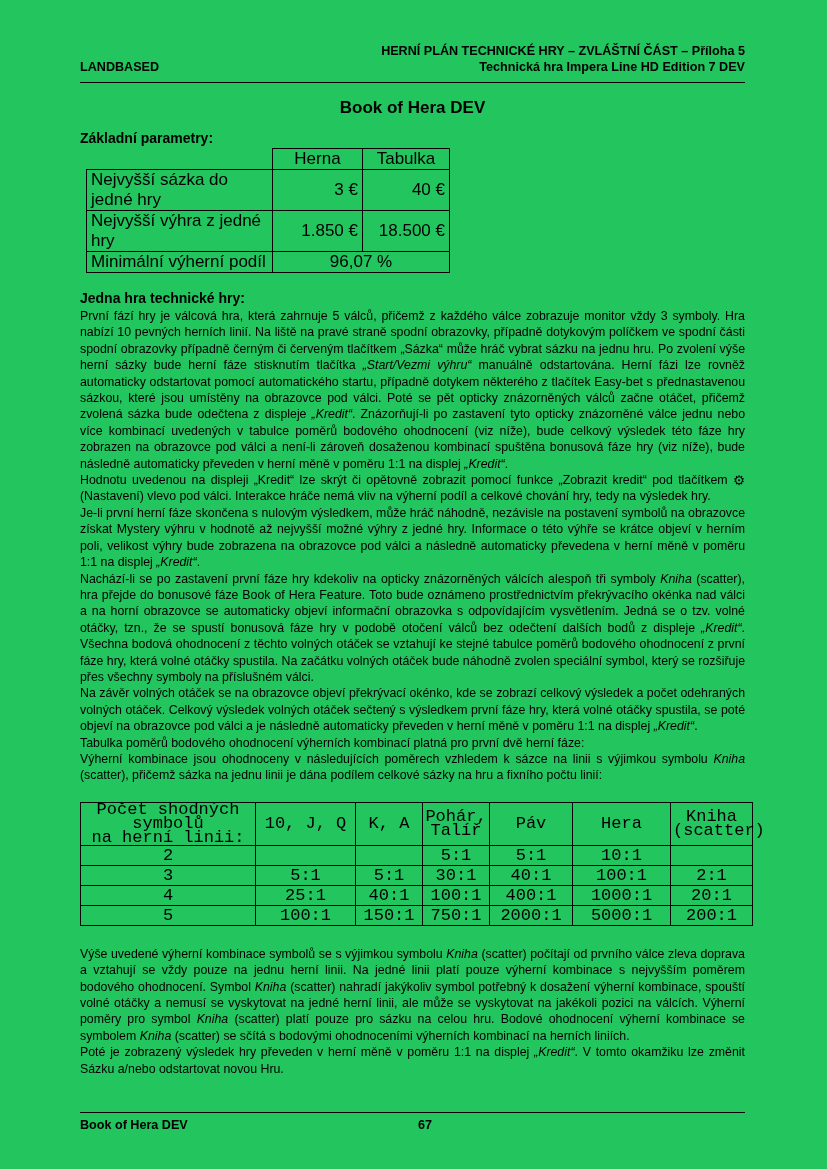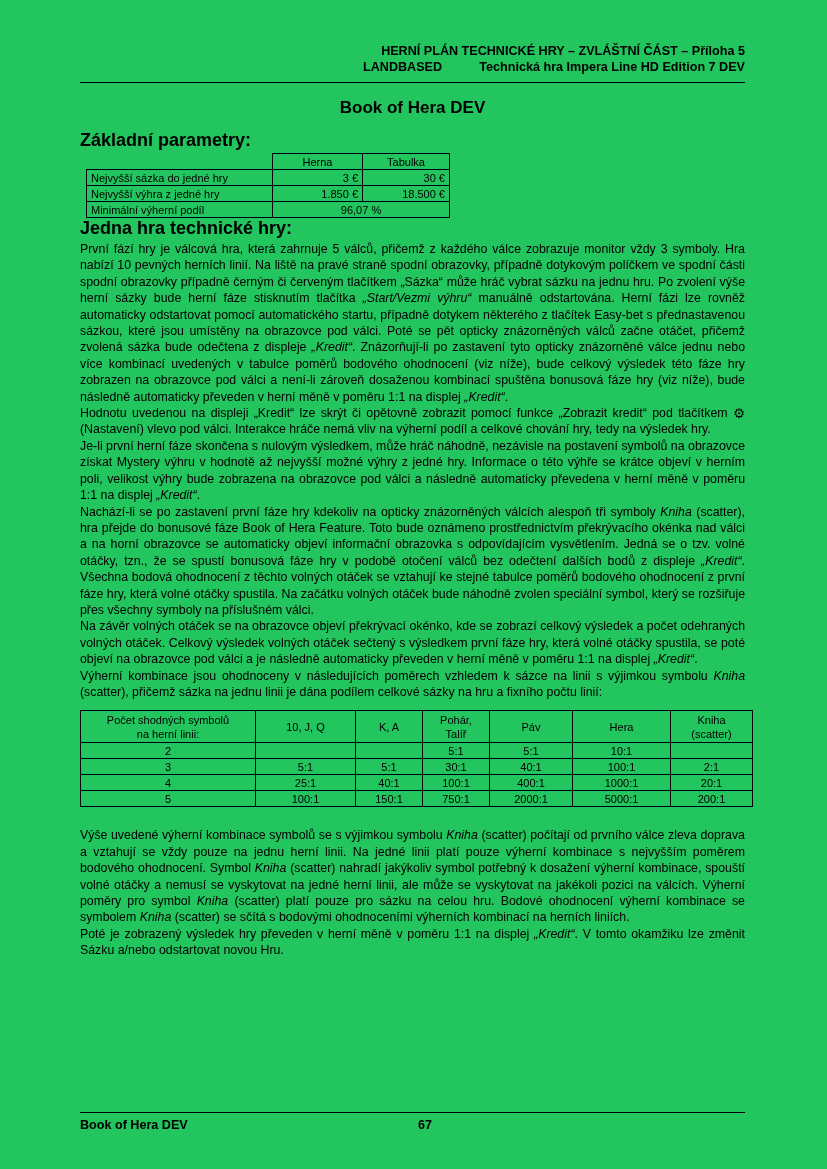--- a/index.html
+++ b/index.html
@@ -12,49 +12,49 @@
     color: #000000;
     font-family: "Liberation Sans", "DejaVu Sans", sans-serif;
     overflow: hidden;
   }
   .content { margin: 0 82px 0 80px; width: 665px; }
 
   
   .doc-header { padding-top: 44px; font-weight: bold; font-size: 12.6px; line-height: 15px; }
   .hdr-line1 { text-align: right; }
   .hdr-line2 { display: flex; margin-top: 1px; }
-  .hdr-landbased { margin-left: 283px; }
+  .hdr-landbased { }
   .hdr-product { margin-left: auto; }
   .rule { border: none; border-top: 1.4px solid #000; margin: 7px 0 0 0; }
 
   
   .doc-title { text-align: center; font-weight: bold; font-size: 17px; margin-top: 15px; }
-  .sec-heading { font-weight: bold; font-size: 18px; margin-top: 0; }
+  .sec-heading { font-weight: bold; font-size: 14px; margin-top: 0; }
 
   
   .params-heading { margin-top: 12px; }
-  table { border-collapse: collapse; font-size: 11px; }
+  table { border-collapse: collapse; font-size: 17px; }
   td { border: 1px solid #000; padding: 0 4px; height: 16px; }
   .params-table { margin: 2px 0 0 6px; }
   .params-table .col-label { width: 186px; }
   .params-table .col-val { width: 90px; }
   .params-table .col-val2 { width: 87px; }
   .params-table .no-border { border: none; }
   .params-table .c { text-align: center; }
   .params-table .r { text-align: right; }
 
   
-  .game-heading { margin-bottom: 2px; }
+  .game-heading { margin-top: 17px; margin-bottom: 2px; }
   p.body { font-size: 12.35px; line-height: 16.4px; text-align: justify; margin: 0; }
   p.gap { }
   .it { font-style: italic; }
   .inline-icon { font-size: 13.5px; line-height: 1; vertical-align: -1px; font-family: "DejaVu Sans", sans-serif; }
 
   
-  .payout-table { margin-top: 10px; width: 672px; table-layout: fixed; }
+  .payout-table { margin-top: 18px; width: 672px; table-layout: fixed; font-family: Liberation Mono, monospace; }
   .payout-table td { text-align: center; padding: 0 2px; }
   .payout-table .hdr td { height: 32px; line-height: 14px; vertical-align: middle; }
   .payout-table .hl2:empty { display: none; }
 
   
   .end-heading { margin-top: 26px; }
   .end-p1 { margin-top: 26px; }
 
   
   .doc-footer { position: absolute; top: 1112px; left: 80px; width: 665px; border-top: 1.4px solid #000; }
@@ -83,41 +83,42 @@
     <table class="params-table">
       <tbody>
           <tr>
         <td class="col-label no-border"></td>
         <td class="col-val c">Herna</td>
         <td class="col-val2 c">Tabulka</td>
       </tr>
       <tr>
         <td>Nejvyšší sázka do jedné hry</td>
         <td class="r">3 €</td>
-        <td class="r">30 €</td>
+        <td class="r">40 €</td>
       </tr>
       <tr>
         <td>Nejvyšší výhra z jedné hry</td>
         <td class="r">1.850 €</td>
         <td class="r">18.500 €</td>
       </tr>
       <tr>
         <td>Minimální výherní podíl</td>
         <td class="c" colspan="2">96,07 %</td>
       </tr>
     </tbody>
       </table>
 
     <div class="sec-heading game-heading">Jedna hra technické hry:</div>
 
     <p class="body"><span>První fází hry je válcová hra, která zahrnuje 5 válců, přičemž z každého válce zobrazuje monitor vždy 3 symboly. Hra nabízí 10 pevných herních linií. Na liště na pravé straně spodní obrazovky, případně dotykovým políčkem ve spodní části spodní obrazovky případně černým či červeným tlačítkem „Sázka“ může hráč vybrat sázku na jednu hru. Po zvolení výše herní sázky bude herní fáze stisknutím tlačítka </span><span class="it">„Start/Vezmi výhru“</span><span> manuálně odstartována. Herní fázi lze rovněž automaticky odstartovat pomocí automatického startu, případně dotykem některého z tlačítek Easy-bet s přednastavenou sázkou, které jsou umístěny na obrazovce pod válci. Poté se pět opticky znázorněných válců začne otáčet, přičemž zvolená sázka bude odečtena z displeje </span><span class="it">„Kredit“</span><span>. Znázorňují-li po zastavení tyto opticky znázorněné válce jednu nebo více kombinací uvedených v tabulce poměrů bodového ohodnocení (viz níže), bude celkový výsledek této fáze hry zobrazen na obrazovce pod válci a není-li zároveň dosaženou kombinací spuštěna bonusová fáze hry (viz níže), bude následně automaticky převeden v herní měně v poměru 1:1 na displej </span><span class="it">„Kredit“</span><span>.</span></p>
     <p class="body gap"><span>Hodnotu uvedenou na displeji „Kredit“ lze skrýt či opětovně zobrazit pomocí funkce „Zobrazit kredit“ pod tlačítkem </span><span class="inline-icon">⚙</span><span> (Nastavení) vlevo pod válci. Interakce hráče nemá vliv na výherní podíl a celkové chování hry, tedy na výsledek hry.</span></p>
     <p class="body gap"><span>Je-li první herní fáze skončena s nulovým výsledkem, může hráč náhodně, nezávisle na postavení symbolů na obrazovce získat Mystery výhru v hodnotě až nejvyšší možné výhry z jedné hry. Informace o této výhře se krátce objeví v herním poli, velikost výhry bude zobrazena na obrazovce pod válci a následně automaticky převedena v herní měně v poměru 1:1 na displej </span><span class="it">„Kredit“</span><span>.</span></p>
     <p class="body gap"><span>Nachází-li se po zastavení první fáze hry kdekoliv na opticky znázorněných válcích alespoň tři symboly </span><span class="it">Kniha</span><span> (scatter), hra přejde do bonusové fáze Book of Hera Feature. Toto bude oznámeno prostřednictvím překrývacího okénka nad válci a na horní obrazovce se automaticky objeví informační obrazovka s odpovídajícím vysvětlením. Jedná se o tzv. volné otáčky, tzn., že se spustí bonusová fáze hry v podobě otočení válců bez odečtení dalších bodů z displeje </span><span class="it">„Kredit“</span><span>. Všechna bodová ohodnocení z těchto volných otáček se vztahují ke stejné tabulce poměrů bodového ohodnocení z první fáze hry, která volné otáčky spustila. Na začátku volných otáček bude náhodně zvolen speciální symbol, který se rozšiřuje přes všechny symboly na příslušném válci.</span></p>
     <p class="body"><span>Na závěr volných otáček se na obrazovce objeví překrývací okénko, kde se zobrazí celkový výsledek a počet odehraných volných otáček. Celkový výsledek volných otáček sečtený s výsledkem první fáze hry, která volné otáčky spustila, se poté objeví na obrazovce pod válci a je následně automaticky převeden v herní měně v poměru 1:1 na displej </span><span class="it">„Kredit“</span><span>.</span></p>
+    <p class="body gap"><span>Tabulka poměrů bodového ohodnocení výherních kombinací platná pro první dvě herní fáze:</span></p>
     <p class="body"><span>Výherní kombinace jsou ohodnoceny v následujících poměrech vzhledem k sázce na linii s výjimkou symbolu </span><span class="it">Kniha</span><span> (scatter), přičemž sázka na jednu linii je dána podílem celkové sázky na hru a fixního počtu linií:</span></p>
 
     <table class="payout-table">
       <colgroup>
         <col style="width:175px">
           <col style="width:100px">
           <col style="width:67px">
           <col style="width:67px">
           <col style="width:83px">
           <col style="width:98px">

